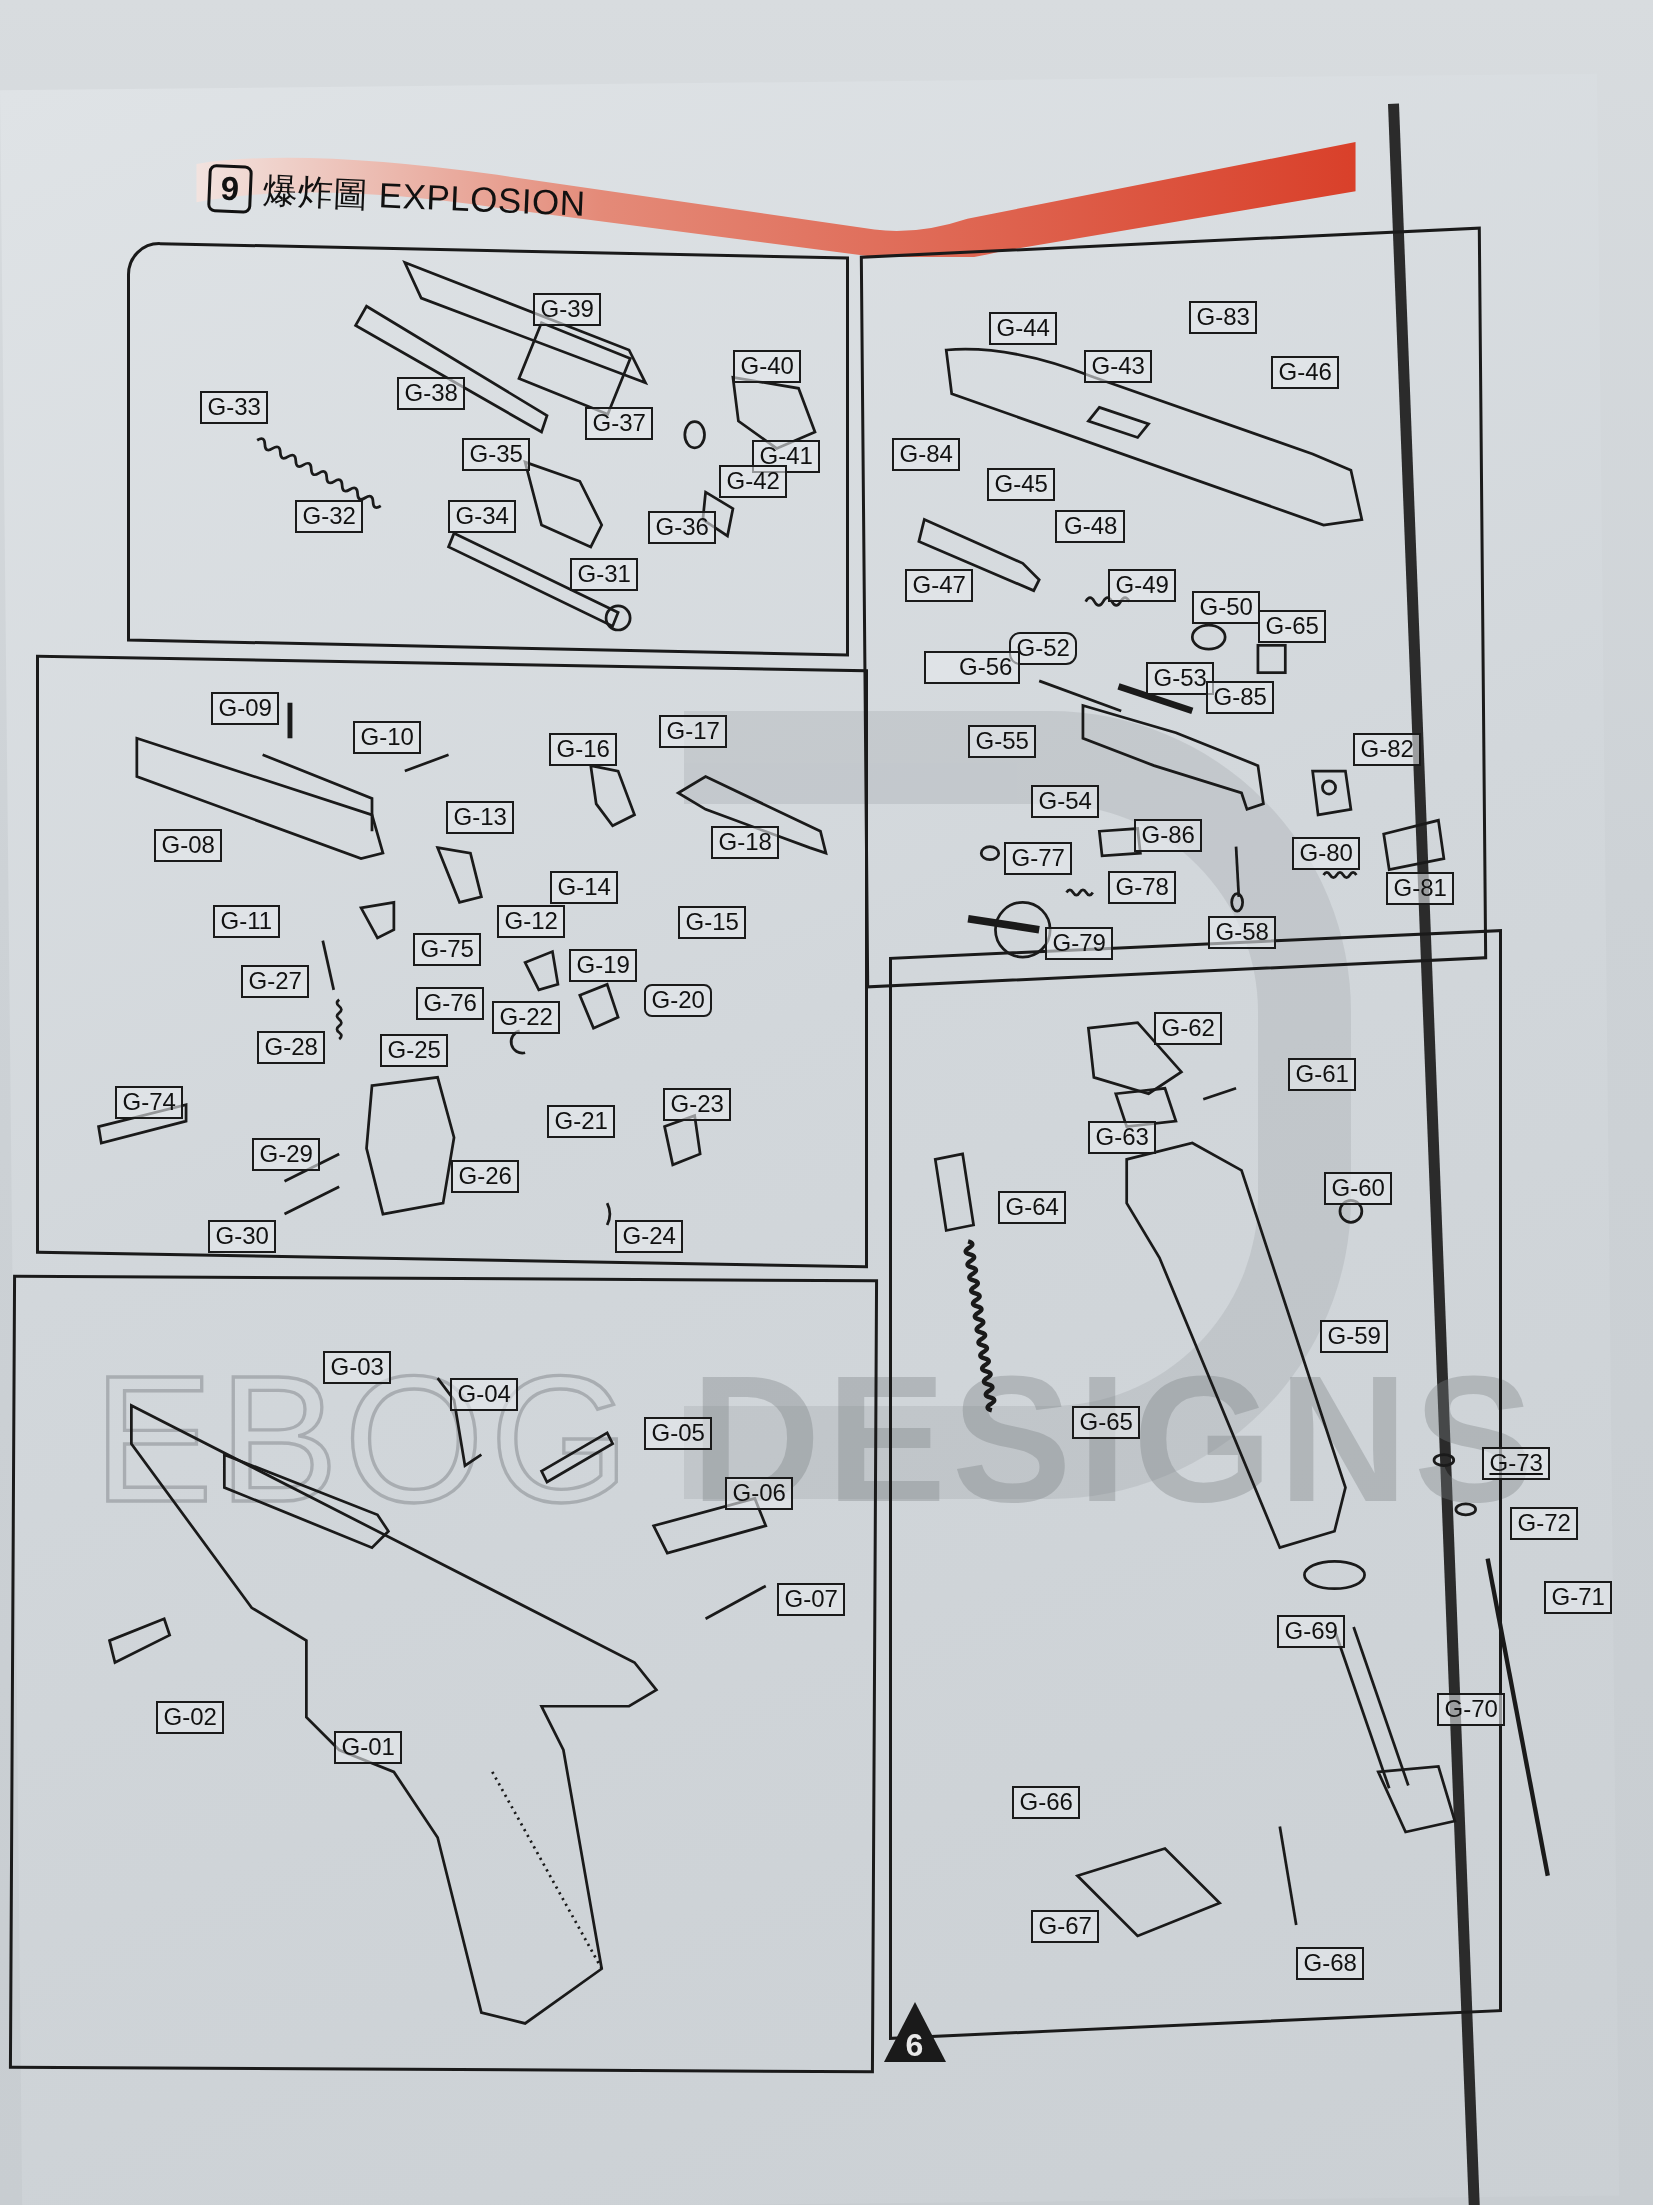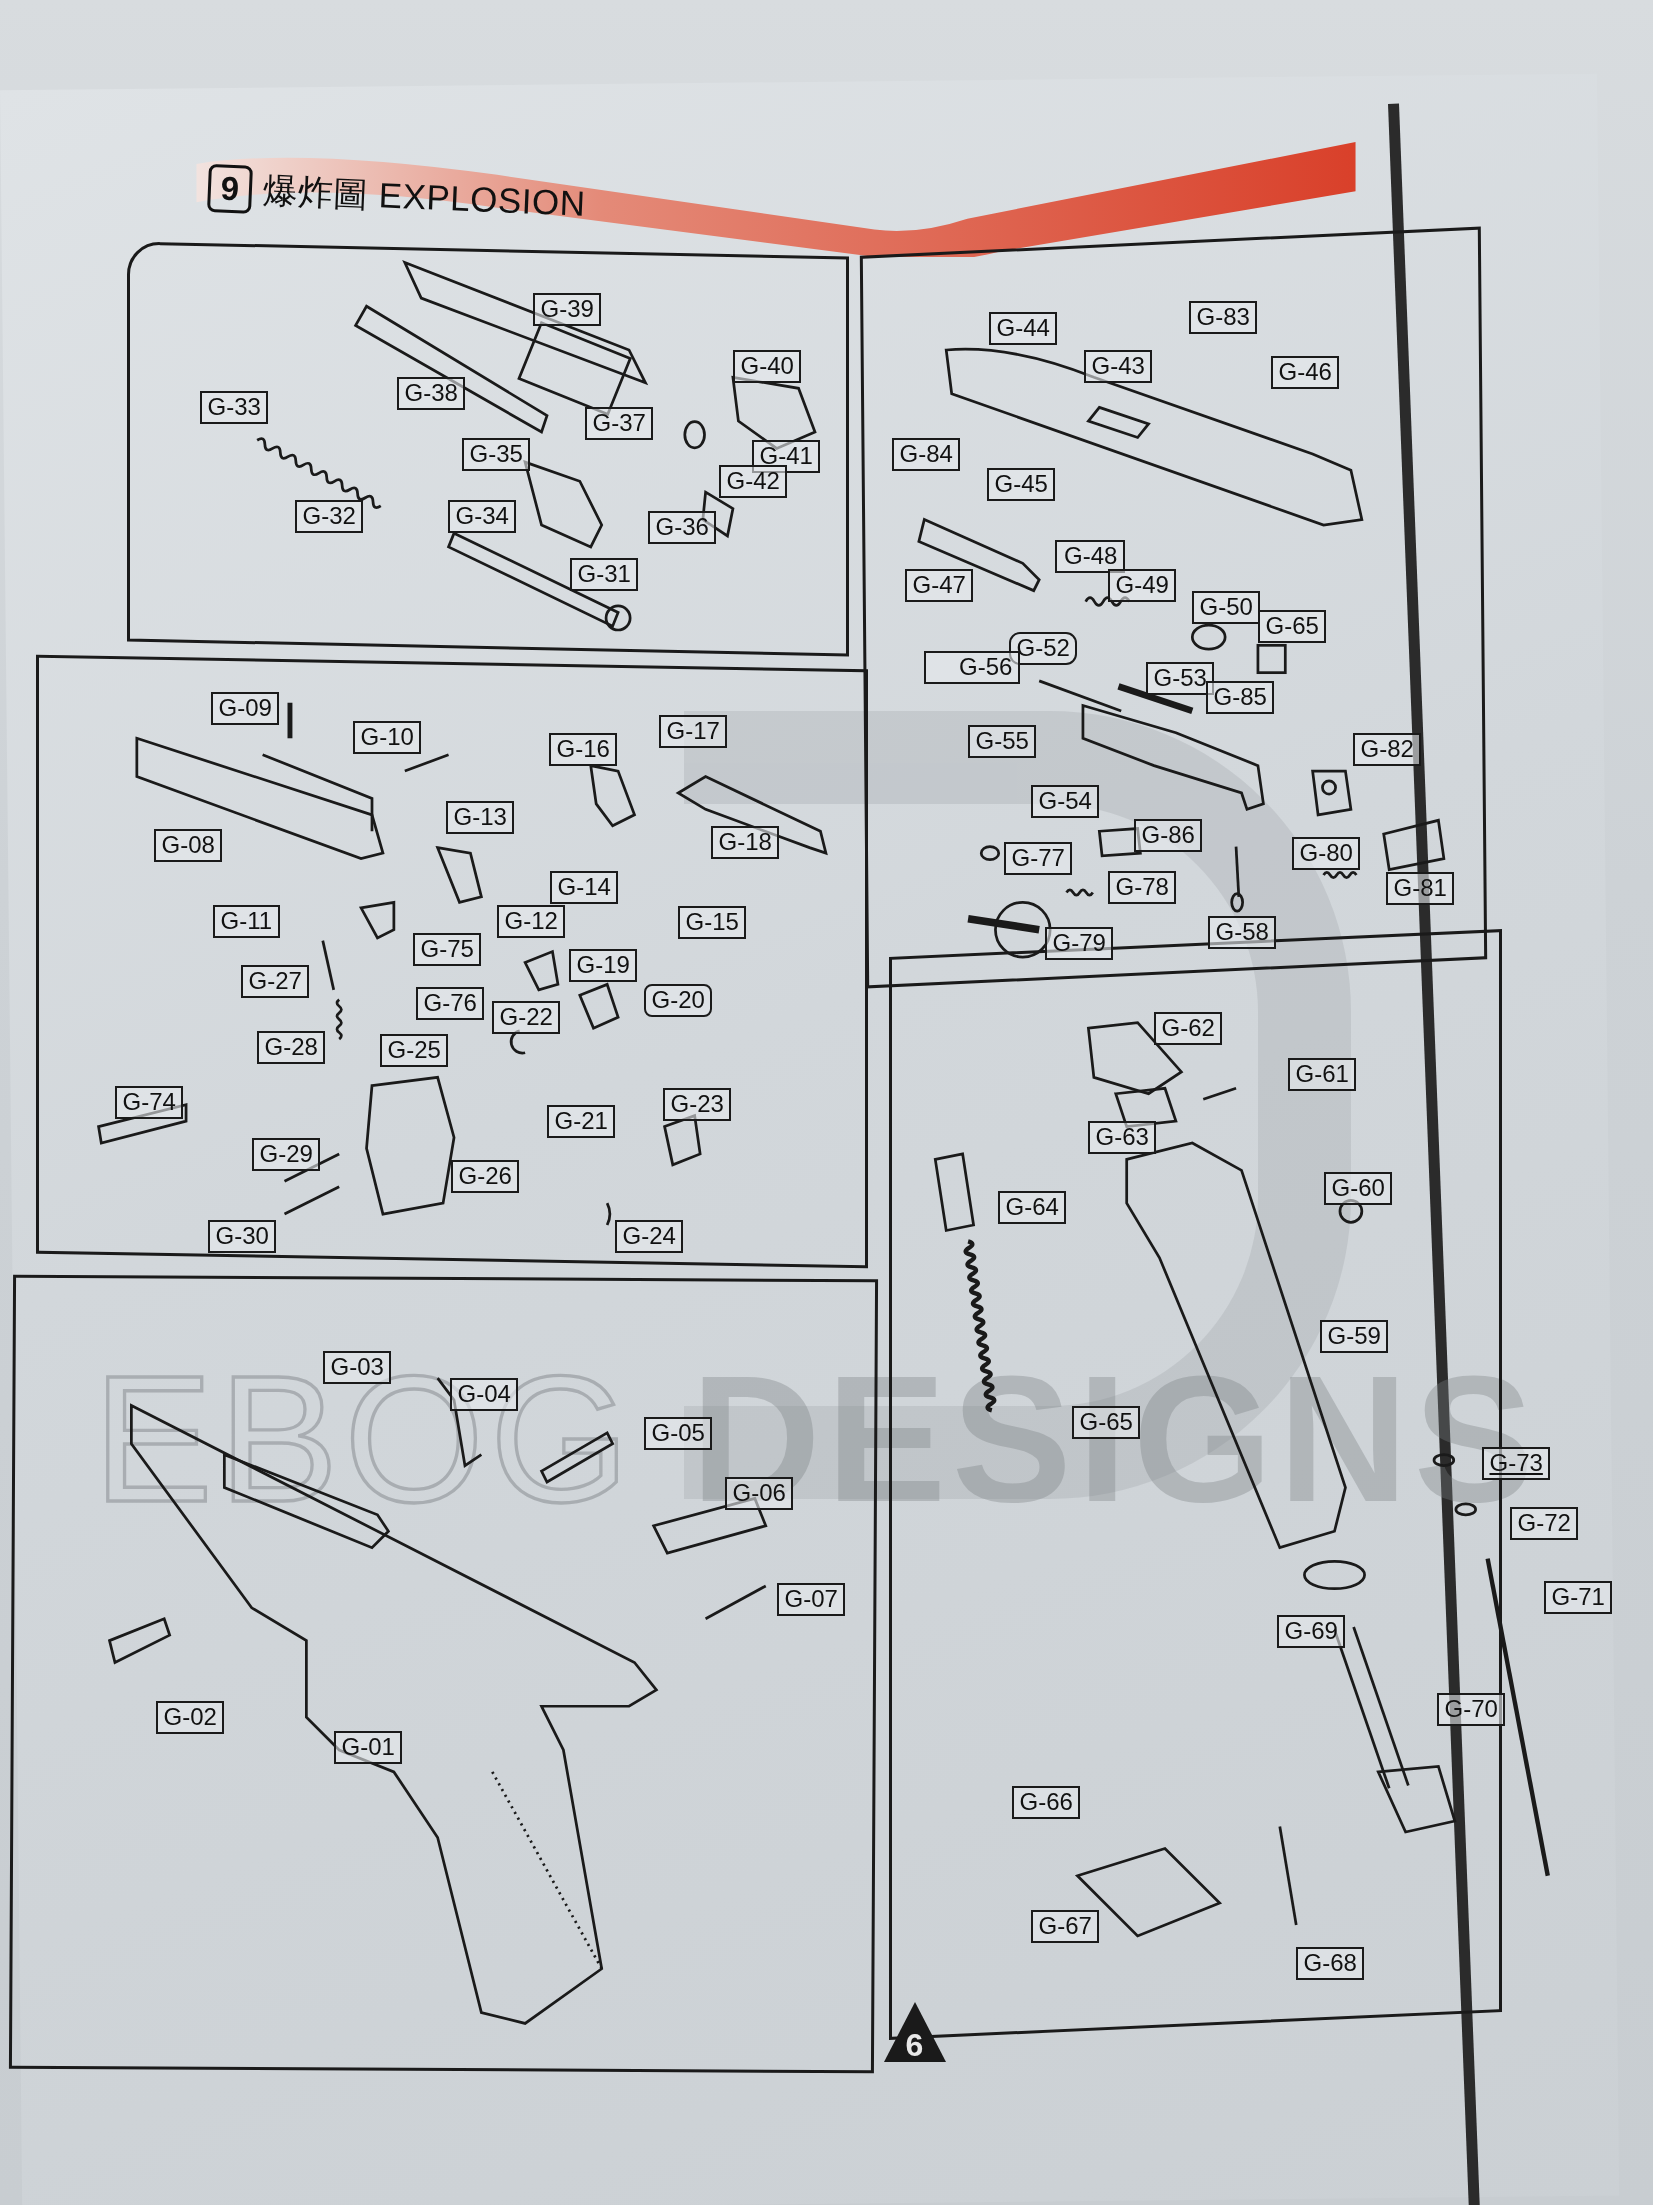--- a/index.html
+++ b/index.html
@@ -204,21 +204,21 @@
     <div class="label" style="left: 295px; top: 500px;">G-32</div>
     <div class="label" style="left: 448px; top: 500px;">G-34</div>
     <div class="label" style="left: 648px; top: 511px;">G-36</div>
     <div class="label" style="left: 570px; top: 558px;">G-31</div>
     <div class="label" style="left: 989px; top: 312px;">G-44</div>
     <div class="label" style="left: 1189px; top: 301px;">G-83</div>
     <div class="label" style="left: 1084px; top: 350px;">G-43</div>
     <div class="label" style="left: 1271px; top: 356px;">G-46</div>
     <div class="label" style="left: 892px; top: 438px;">G-84</div>
     <div class="label" style="left: 987px; top: 468px;">G-45</div>
-    <div class="label" style="left: 1055px; top: 540px; padding-left: 7px;">G-48</div>
+    <div class="label" style="left: 1055px; top: 510px; padding-left: 7px;">G-48</div>
     <div class="label" style="left: 905px; top: 569px;">G-47</div>
     <div class="label" style="left: 1108px; top: 569px;">G-49</div>
     <div class="label" style="left: 1192px; top: 591px;">G-50</div>
     <div class="label" style="left: 1258px; top: 610px;">G-65</div>
     <div class="label" style="left: 1009px; top: 632px; border-radius: 11px;">G-52</div>
     <div class="label" style="left: 924px; top: 651px; padding-left: 33px;">G-56</div>
     <div class="label" style="left: 1146px; top: 662px;">G-53</div>
     <div class="label" style="left: 1206px; top: 681px;">G-85</div>
     <div class="label" style="left: 968px; top: 725px;">G-55</div>
     <div class="label" style="left: 1353px; top: 733px;">G-82</div>

